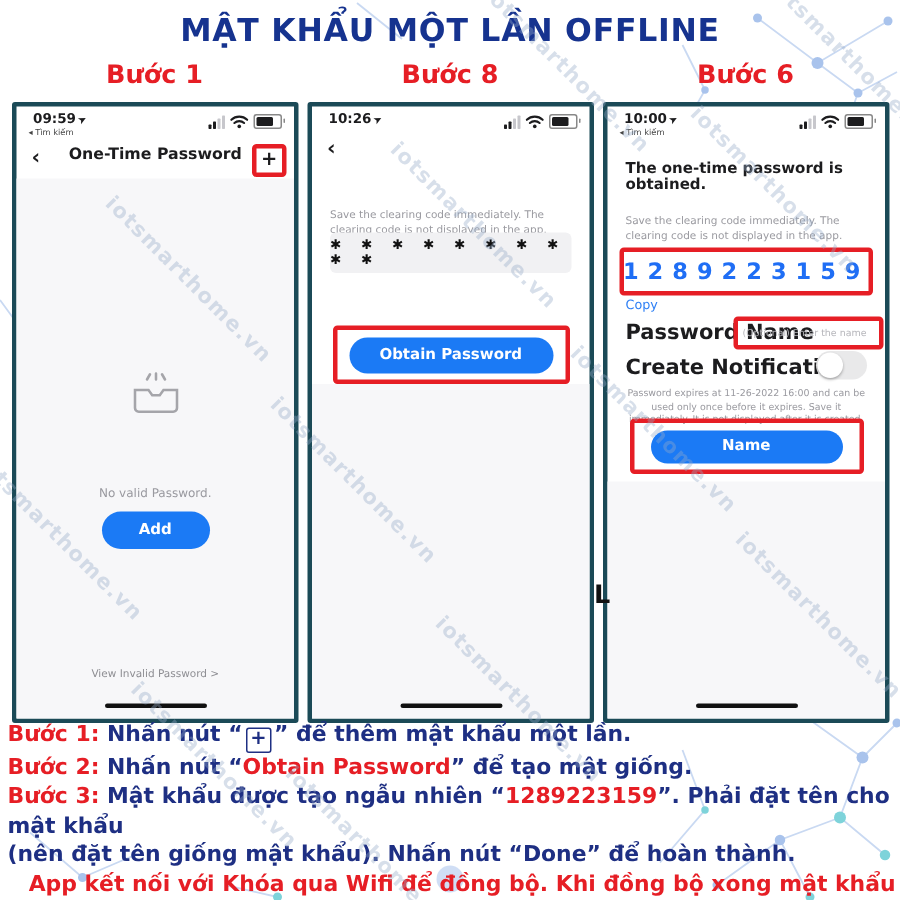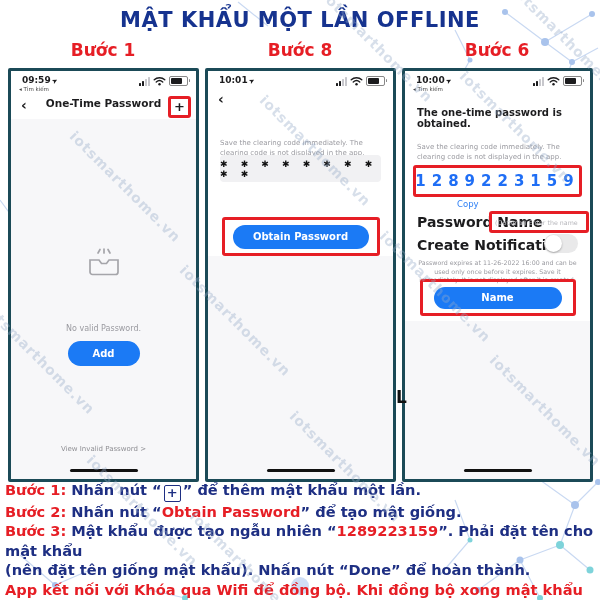--- a/index.html
+++ b/index.html
@@ -37,34 +37,34 @@
   .homebar{position:absolute;bottom:7px;left:50%;transform:translateX(-50%);width:68px;height:3px;background:#111;border-radius:2px;}
   .heading{position:absolute;left:12px;right:12px;font-weight:bold;color:#1c1c1e;}
   .subtext{position:absolute;left:12px;right:24px;font-size:7px;color:#9a9aa0;line-height:9.5px;}
   .maskbox{position:absolute;left:12px;right:12px;top:84px;height:27px;background:#f1f1f3;border-radius:4px;
            display:flex;align-items:center;justify-content:center;font-size:9px;font-weight:bold;color:#111;letter-spacing:5px;}
   .validity{position:absolute;left:10px;right:10px;top:122px;text-align:center;font-size:7px;color:#9a9aa0;line-height:9.5px;}
   .obtain-box{left:50%;transform:translateX(-50%);top:146px;width:152px;height:33px;display:flex;align-items:center;justify-content:center;}
   .obtain-btn{width:136px;height:24px;font-size:10px;}
   .pw-box{left:8px;right:8px;top:94px;height:26px;display:flex;align-items:center;justify-content:center;}
   .pw-digits{font-size:15px;font-weight:bold;color:#1f6ef5;letter-spacing:6px;}
-  .copy{position:absolute;left:12px;top:128px;font-size:8.5px;color:#2f80f5;margin-left:40px;}
+  .copy{position:absolute;left:12px;top:128px;font-size:8.5px;color:#2f80f5;}
   .rowlabel{position:absolute;left:12px;font-size:14px;font-weight:bold;color:#1c1c1e;}
   .name-box{left:84px;width:94px;top:140px;height:16px;display:flex;align-items:center;}
   .placeholder{font-size:6.3px;color:#b6b6bb;white-space:nowrap;overflow:hidden;padding-left:3px;}
   .toggle{position:absolute;right:12px;top:163px;width:34px;height:19px;border-radius:10px;background:#e9e9ea;}
   .toggle::after{content:"";position:absolute;left:1px;top:1px;width:17px;height:17px;border-radius:50%;background:#fff;
                  box-shadow:0 1px 2px rgba(0,0,0,.3);}
   .expiry{position:absolute;left:12px;right:12px;top:188px;text-align:center;font-size:6.3px;color:#9a9aa0;line-height:8.5px;}
   .done-box{left:50%;transform:translateX(-50%);top:208px;width:150px;height:31px;display:flex;align-items:center;justify-content:center;}
   .done-btn{width:128px;height:22px;font-size:10px;}
   .stray-l{position:absolute;left:-9px;top:316px;font-size:17px;font-weight:bold;color:#111;z-index:4;}
   .instructions{position:absolute;left:5px;top:480px;width:592px;z-index:2;
                 font-size:14.6px;font-weight:bold;color:#1e2f83;line-height:19.4px;}
-  .red{color:#e61e25;}
+  .red{color:#e61e25;text-align:right;}
   .plus-glyph{display:inline-block;border:1.6px solid #1e2f83;width:15px;height:15px;line-height:13px;
               text-align:center;font-size:13px;vertical-align:-2px;margin:0 2px;border-radius:2px;}
   svg{display:block;}
 </style>
 </head>
 <body>
 
 <svg class="bgnet" width="600" height="600">
   <g stroke="#c9d9f2" stroke-width="1.2" fill="none">
     <path d="M505 12 L545 42 L592 14 M545 42 L572 62 L598 48 M572 62 L560 95"></path>
@@ -151,21 +151,21 @@
       </g>
     </svg>
     <div class="empty-text">No valid Password.</div>
     <div class="pill add-btn">Add</div>
     <div class="footer-link">View Invalid Password &gt;</div>
     <div class="homebar"></div>
   </div>
 </div>
 
 <div class="phone" style="left:205px">
-  <span class="sb-time"><span>10:01</span><span class="sb-loc">➤</span></span>
+  <span class="sb-time"><span>10:26</span><span class="sb-loc">➤</span></span>
   <span class="sb-icons">
     <span class="cell">
         <i style="height:3px"></i>
         <i style="height:5px"></i>
         <i class="dim" style="height:7px"></i>
         <i class="dim" style="height:9px"></i>
       </span>
     <svg width="13" height="10" viewBox="0 0 16 12">
         <g stroke="#1c1c1e" stroke-width="1.7" fill="none" stroke-linecap="round">
           <path d="M1.5 4.6 A9.5 9.5 0 0 1 14.5 4.6"></path>

